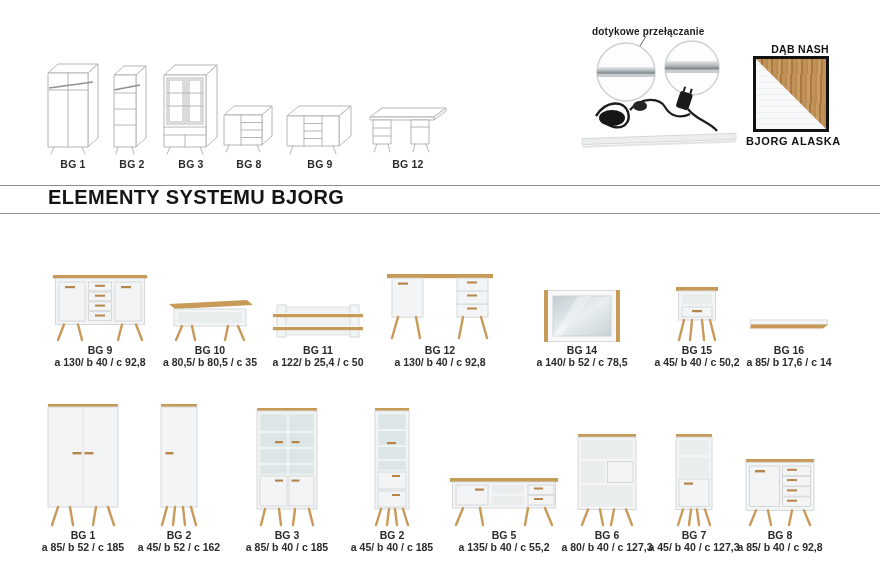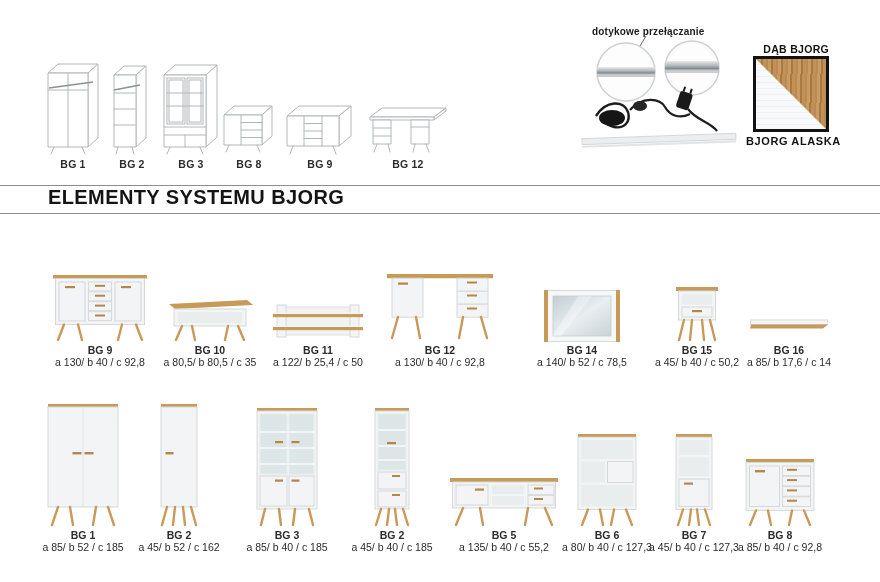--- a/index.html
+++ b/index.html
@@ -26,21 +26,21 @@
           background:repeating-linear-gradient(92deg,#b98a52 0 2px,#c99d62 2px 5px,#aa7941 5px 7px,#c2915a 7px 10px);}
   .sw-top{position:absolute;left:736px;top:43px;width:93px;text-align:right;font-weight:bold;font-size:10.5px;color:#121212;letter-spacing:.3px;}
   .sw-bottom{position:absolute;left:746px;top:135px;font-weight:bold;font-size:11px;color:#121212;letter-spacing:.6px;white-space:nowrap;}
 
   
   .pcell{position:absolute;display:flex;flex-direction:column;align-items:center;}
   .pcell .wrap{display:flex;align-items:flex-end;justify-content:center;}
   .r1 .wrap{height:82px;}
   .r2 .wrap{height:124px;}
   .p-name{font-weight:bold;font-size:10.5px;color:#2b2b2b;margin-top:3px;line-height:11px;white-space:nowrap;}
-  .p-dims{font-weight:normal;font-size:10.5px;color:#2b2b2b;margin-top:1px;line-height:11px;white-space:nowrap;}
+  .p-dims{font-weight:bold;font-size:10.5px;color:#2b2b2b;margin-top:1px;line-height:11px;white-space:nowrap;}
 
   
   .w{fill:#c79a58;}
   .wd{fill:#b5854a;}
   .bd{fill:#f3f4f5;stroke:#d5d9da;stroke-width:1;}
   .in{fill:#e9edee;}
   .gl{fill:#dde6e6;stroke:#e6ecec;stroke-width:1;}
   .shelfline{stroke:#f2f5f5;stroke-width:2;}
   .lg{stroke:#c9995a;stroke-width:2.4;stroke-linecap:round;fill:none;}
   
@@ -189,21 +189,21 @@
         <line x1="103" y1="56" x2="103" y2="51" stroke="#1a1a1a" stroke-width="2"></line>
         <line x1="110" y1="56" x2="110" y2="51" stroke="#1a1a1a" stroke-width="2"></line>
       </g>
     </g>
     <g transform="rotate(-2 80 104)">
       <rect x="4" y="100" width="154" height="6" fill="#ecedee" stroke="#ccd0d1" stroke-width="0.8"></rect>
       <rect x="4" y="107" width="154" height="2.2" fill="#d8dbdc" opacity="0.75"></rect>
     </g>
   </svg>
 
-  <div class="sw-top">DĄB BJORG</div>
+  <div class="sw-top">DĄB NASH</div>
   <div class="swatch">
     <div class="wood"></div>
   </div>
   <div class="sw-bottom">BJORG ALASKA</div>
 
   <div class="rule" style="top:185px;"></div>
   <div class="title">ELEMENTY SYSTEMU BJORG</div>
   <div class="rule" style="top:213px;"></div>
 
   <div class="pcell r1" style="left:48px;top:260px;width:104px;">

